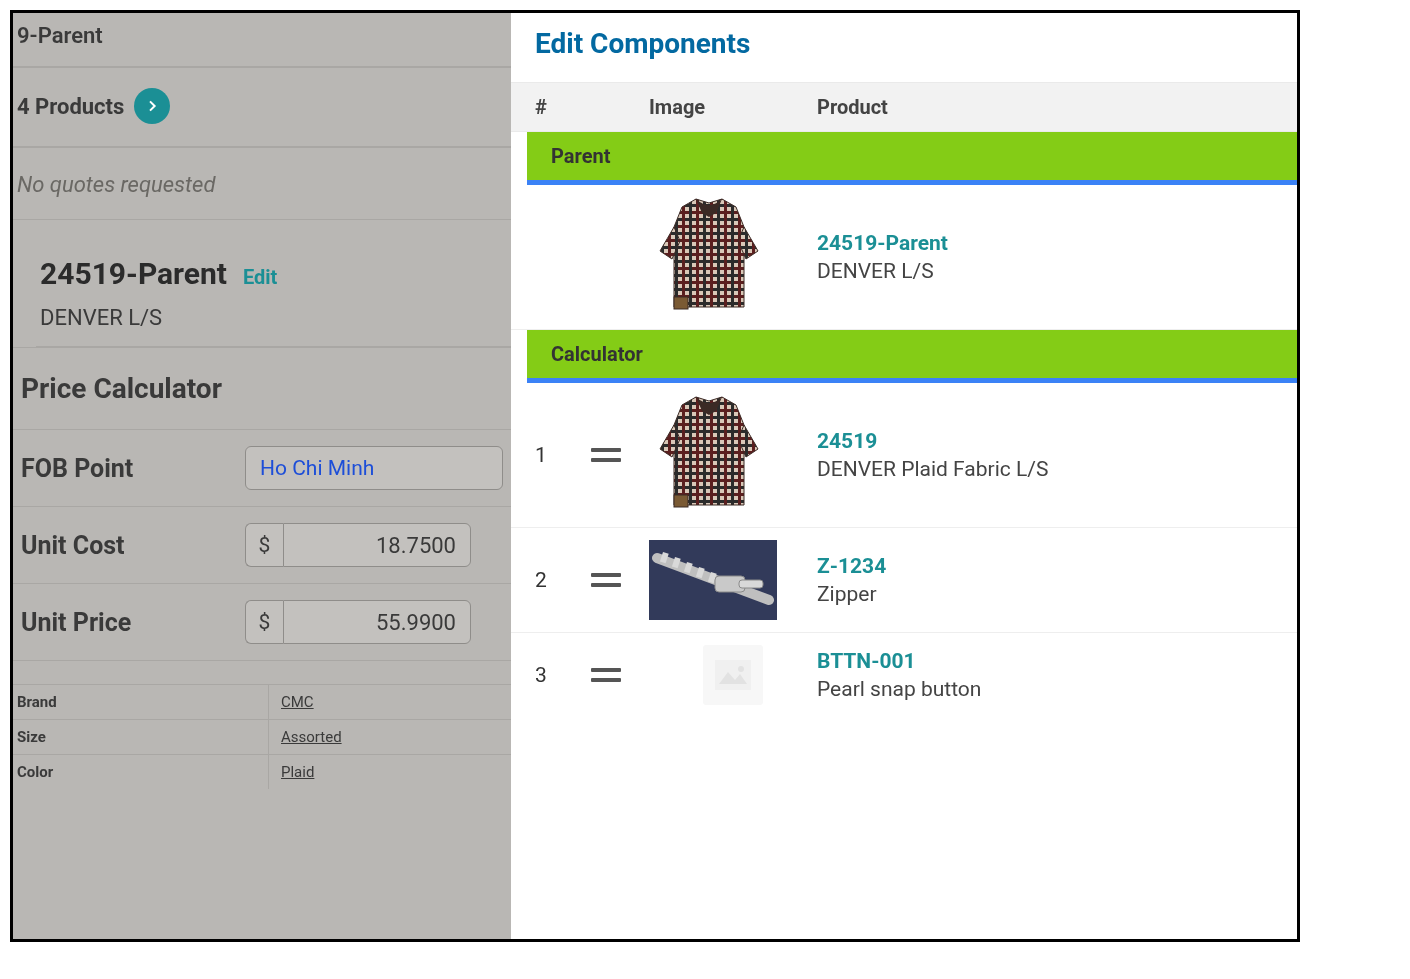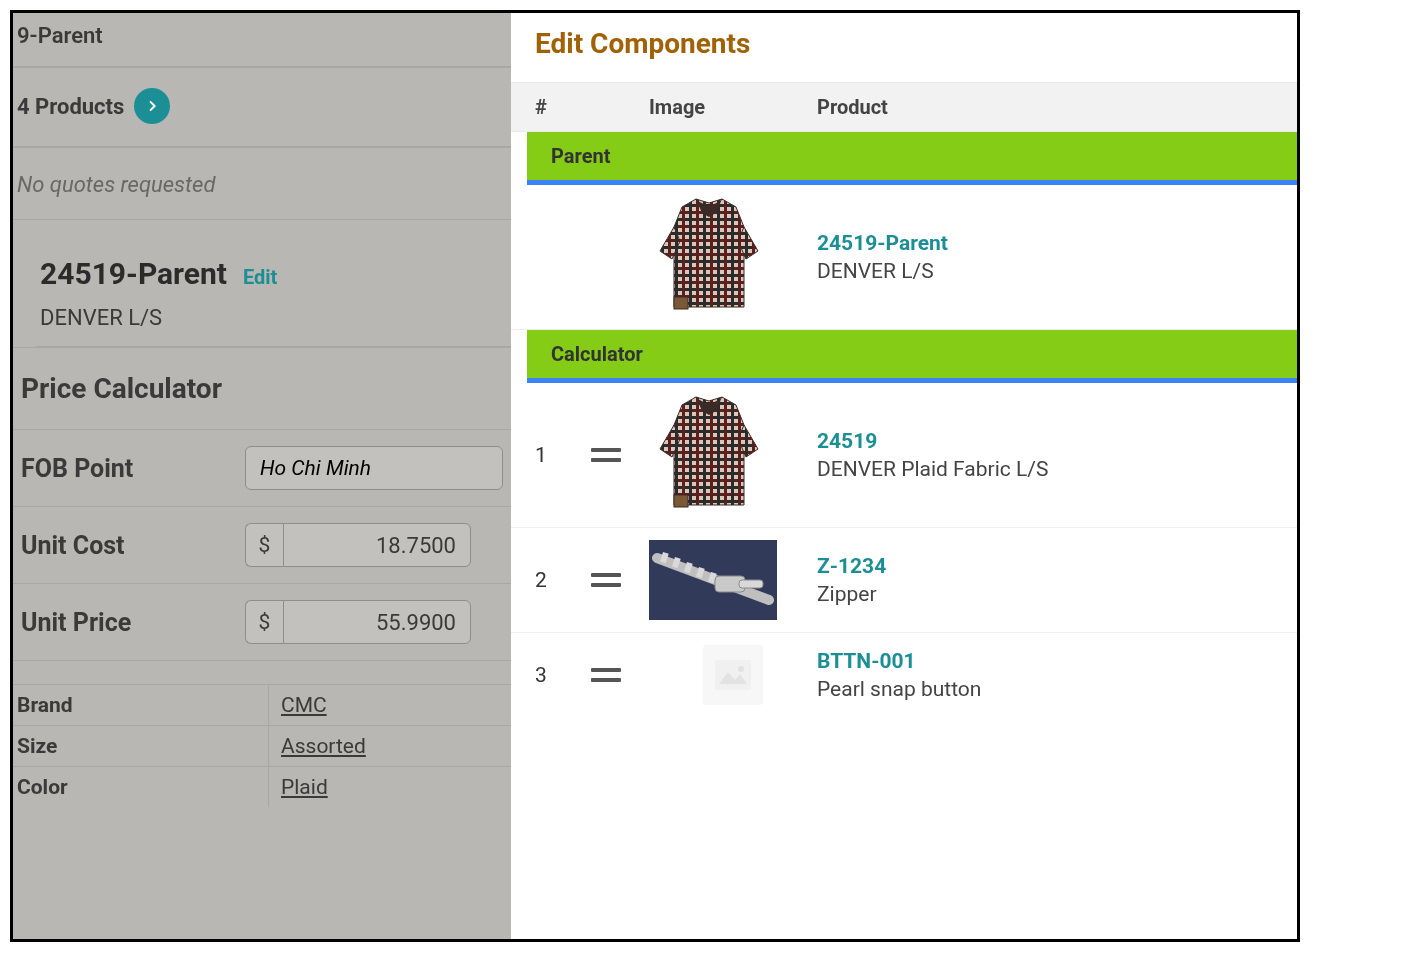--- a/index.html
+++ b/index.html
@@ -95,24 +95,23 @@
     font-weight: 700;
   }
   .pc-input {
     flex: 1;
     height: 44px;
     background: #c3c1be;
     border: 1px solid #8f8d8a;
     border-radius: 6px;
     padding: 0 14px;
     font-size: 21px;
-    color: #000000;
+    color: #1d4ed8;
     display: flex;
     align-items: center;
-    font-style: italic;
   }
   .money-input {
     display: flex;
     flex: 1;
     height: 44px;
     max-width: 226px;
   }
   .money-input .currency {
     width: 38px;
     background: #c3c1be;
@@ -136,37 +135,37 @@
   .spacer-thin {
     height: 24px;
     border-bottom: 1px solid #a9a7a4;
   }
   .attr-table {
     display: grid;
     grid-template-columns: 256px 1fr;
   }
   .attr-table > div {
     padding: 8px 6px 8px 4px;
-    font-size: 21px;
+    font-size: 15px;
     border-bottom: 1px solid #a9a7a4;
   }
   .attr-table .k { font-weight: 700; border-right: 1px solid #a9a7a4; }
   .attr-table .v { padding-left: 12px; text-decoration: underline; }
 
   
   .right-panel {
     flex: 1;
     background: #fff;
     padding: 0 0 0 0;
   }
   .rp-title {
     font-size: 28px;
     font-weight: 700;
     padding: 14px 24px 22px 24px;
-    color: #a16207;
+    color: #0369a1;
   }
   .rp-header-row {
     display: flex;
     align-items: center;
     background: #f2f2f2;
     border-top: 1px solid #eaeaea;
     border-bottom: 1px solid #eaeaea;
     padding: 12px 24px;
     font-size: 20px;
     font-weight: 700;

